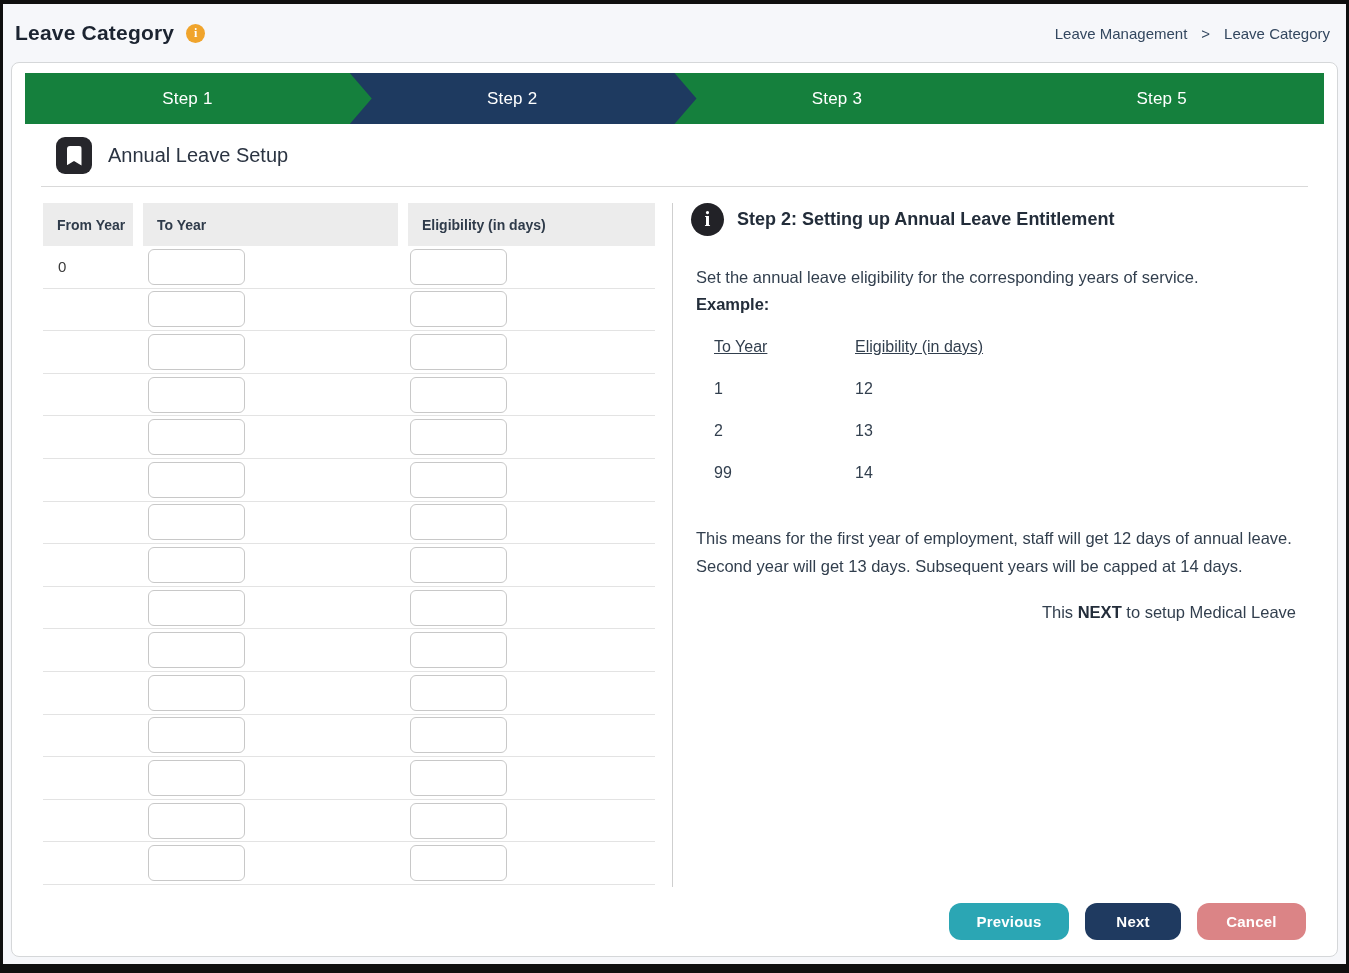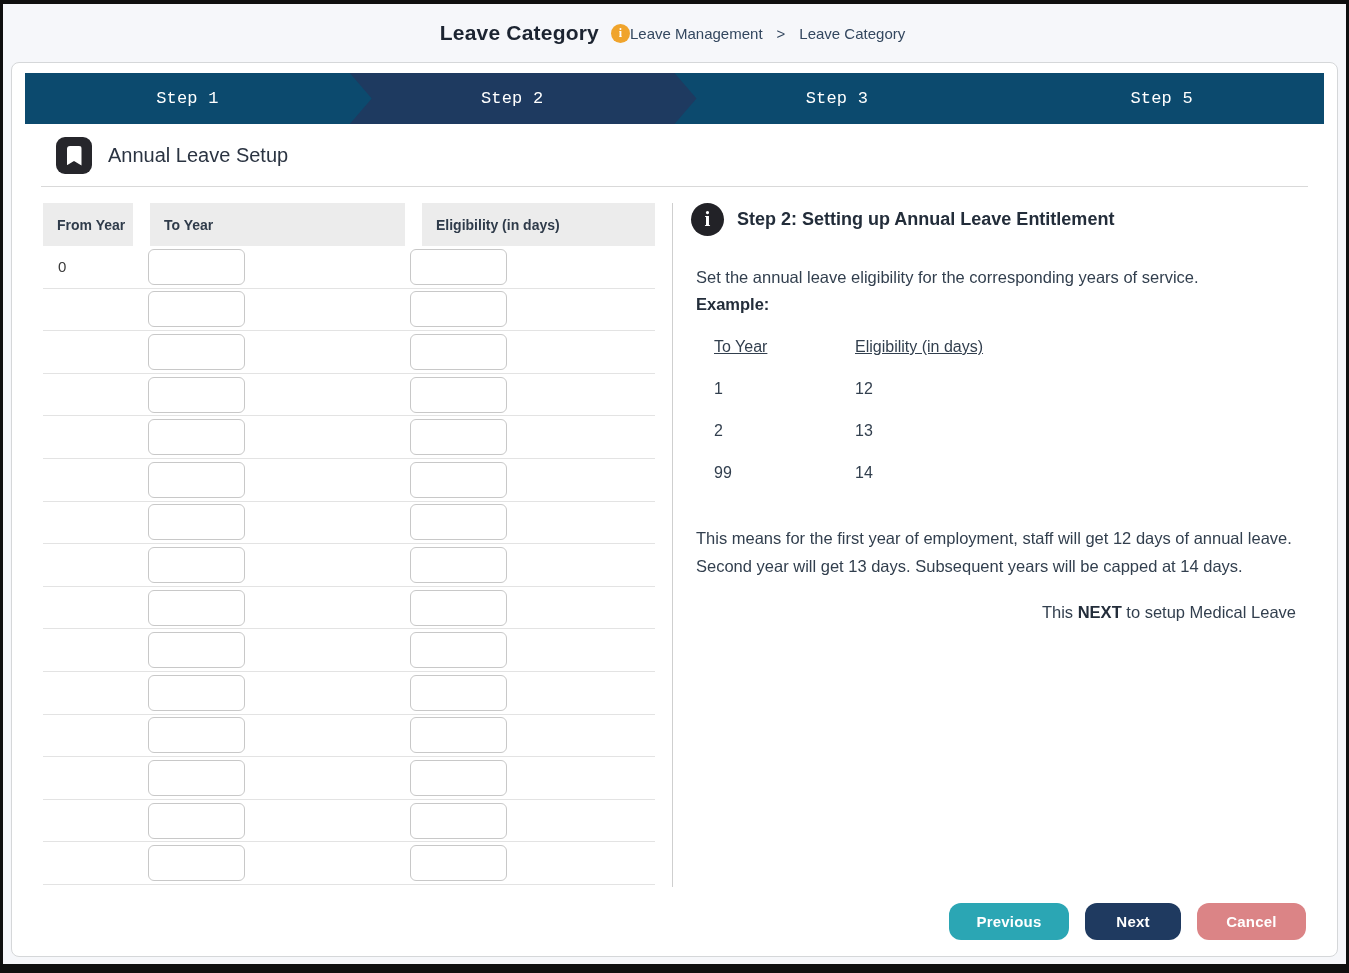--- a/index.html
+++ b/index.html
@@ -10,21 +10,21 @@
     border:3px solid #0f0f0f;
     border-top-width:4px;
     border-bottom-width:9px;
     position:relative;
     overflow:hidden;
   }
 
   
   .topbar {
     height:58px;
-    display:flex; align-items:center; justify-content:center;
+    display:flex; align-items:center; justify-content:space-between;
     padding:0 16px 0 12px;
   }
   .title-wrap { display:flex; align-items:center; gap:12px; }
   .page-title { font-size:21px; font-weight:bold; color:#1c2431; letter-spacing:.2px; }
   .info-badge {
     width:19px; height:19px; border-radius:50%;
     background:#f0a42c; color:#fff;
     font-size:12px; font-weight:bold; font-family:"Liberation Serif", serif;
     display:flex; align-items:center; justify-content:center;
     cursor:pointer;
@@ -74,21 +74,21 @@
     width:15px; height:20px; background:#ffffff;
     border-radius:3px 3px 0 0;
     clip-path:polygon(0 0, 100% 0, 100% 100%, 50% 78%, 0 100%);
   }
   .section-title { font-size:20px; color:#2b3442; }
 
   
   .content { display:flex; padding:16px 14px 0 18px; }
 
   .table-wrap { width:612px; }
-  .thead { display:flex; gap:17px; height:43px;text-align:center; }
+  .thead { display:flex; gap:10px; height:43px;text-align:center; }
   .th {
     background:#ececec; display:flex; align-items:center;
     padding-left:14px; font-size:14px; font-weight:bold; color:#2f3b4a;
   }
   .th-from { width:90px; }
   .th-to { width:255px; }
   .th-elig { flex:1; }
   .tr { display:flex; align-items:center; height:42.6px; border-bottom:1px solid #e3e3e3; }
   .td-from { width:97px; padding-left:15px; font-size:15px; color:#3a3a3a; }
   .td-to { width:262px; }
@@ -148,21 +148,21 @@
   </div>
   <div class="breadcrumb">
     <span class="crumb">Leave Management</span>
     <span class="crumb-sep">&gt;</span>
     <span class="crumb">Leave Category</span>
   </div>
 </div>
 
 <div class="card">
 
-  <div class="stepbar" style="background: #0c4a6e; font-family: Liberation Mono, monospace;">
+  <div class="stepbar" style="background: #15803d;">
     <div class="step-overlay" style="background: rgb(30, 58, 96);"></div>
     <div class="step-labels">
       <div class="step">Step 1</div>
       <div class="step">Step 2</div>
       <div class="step">Step 3</div>
       <div class="step">Step 5</div>
     </div>
   </div>
 
   <div class="section-head">

